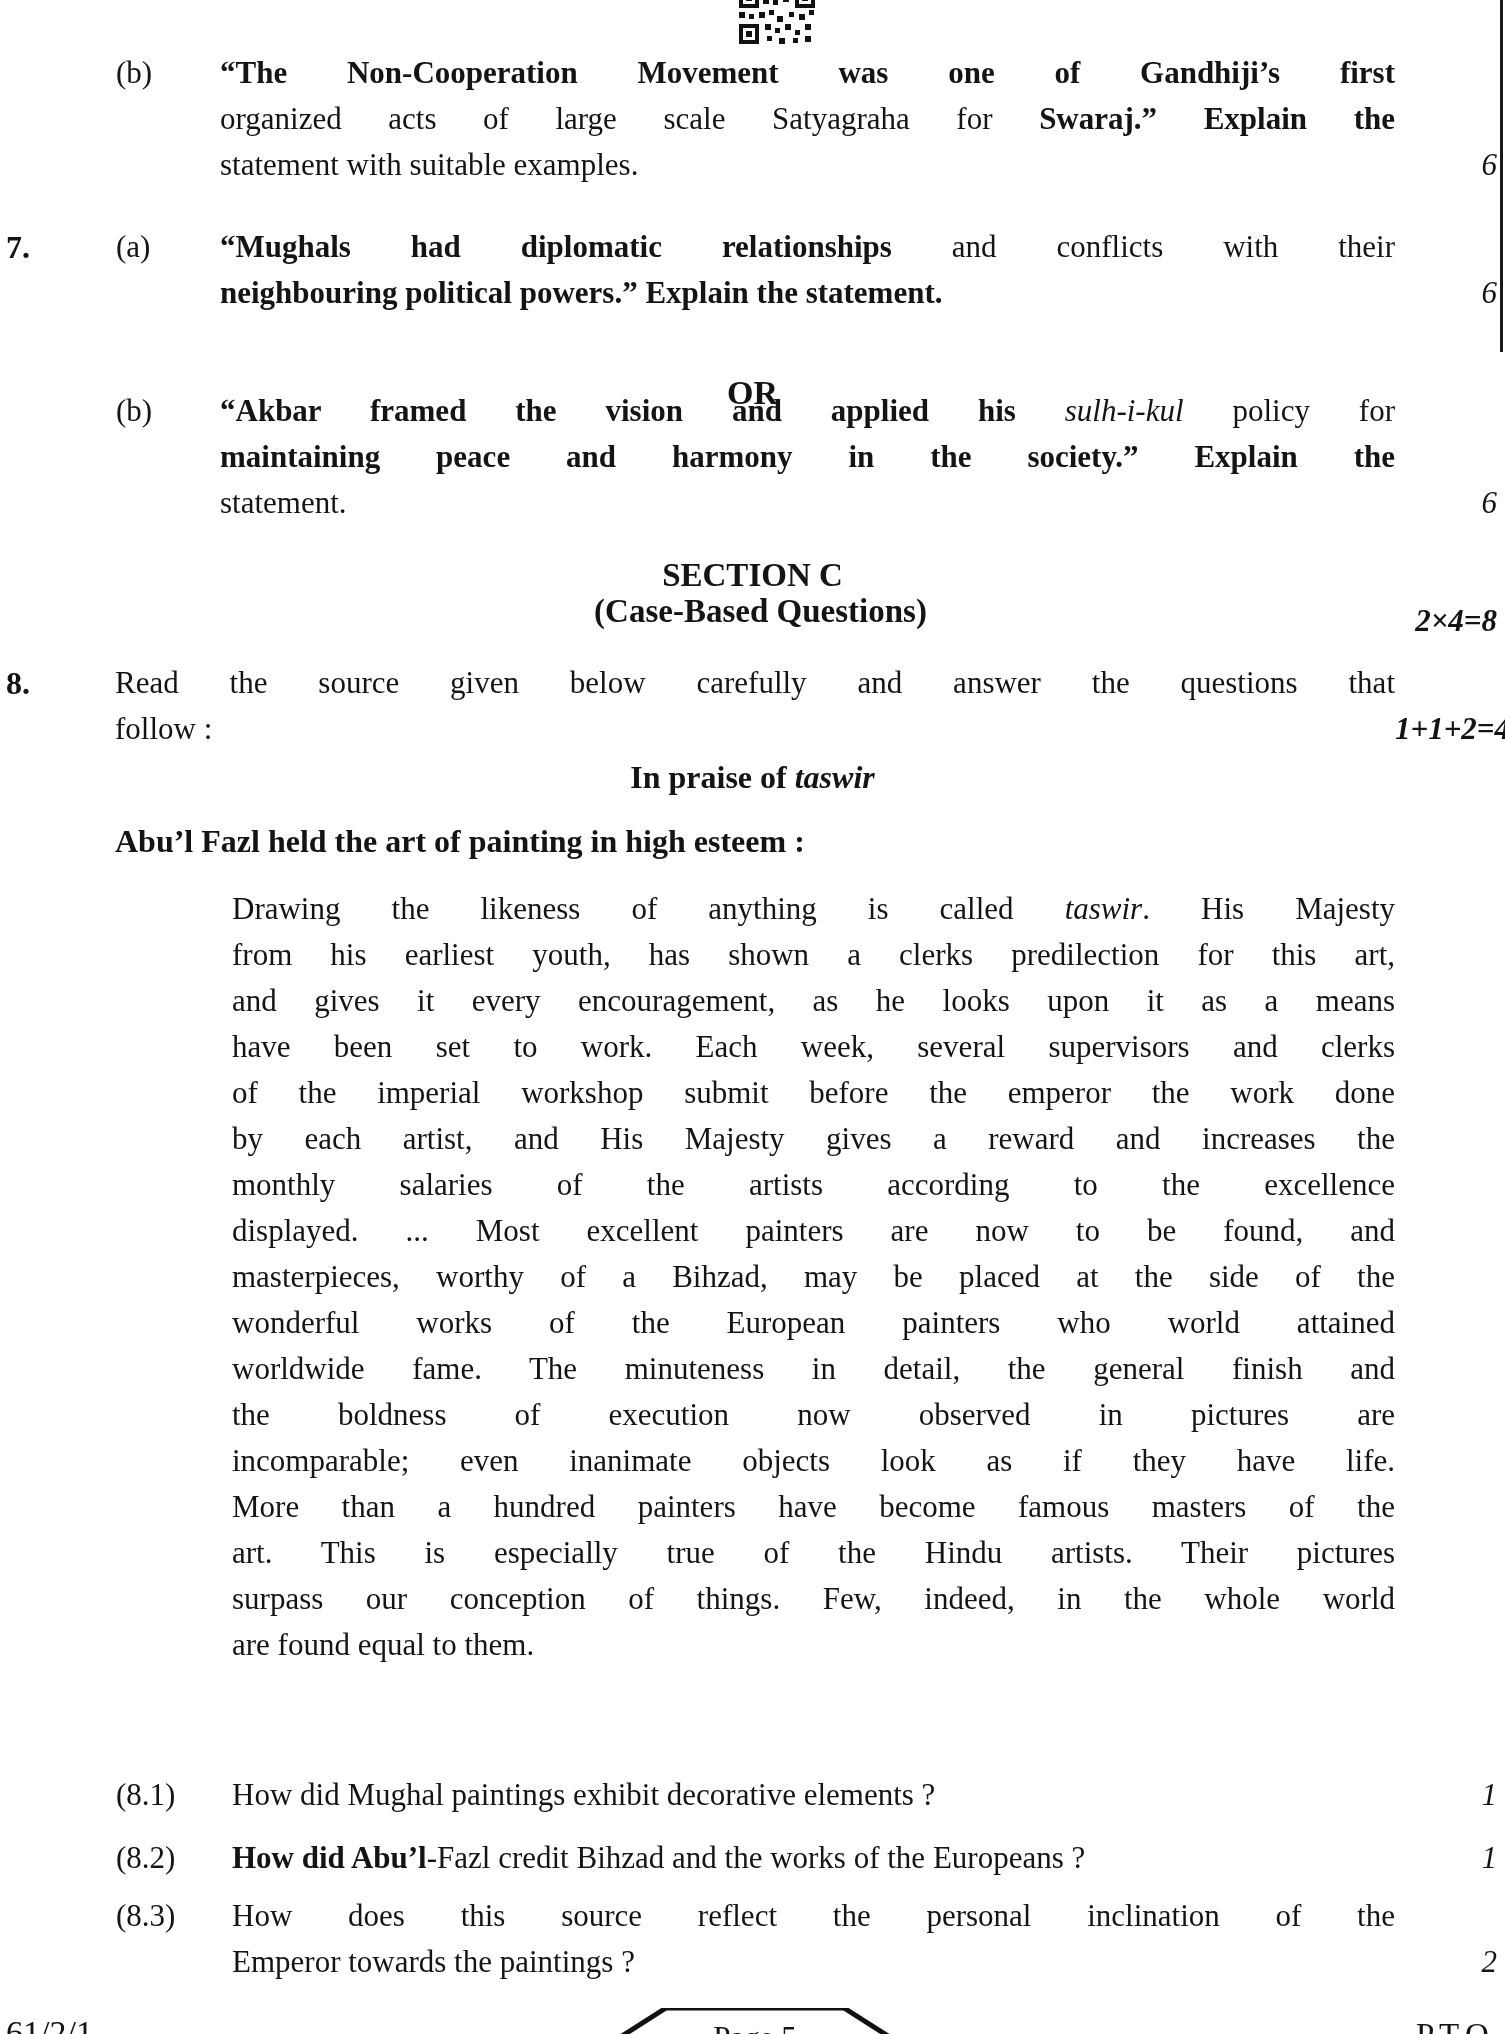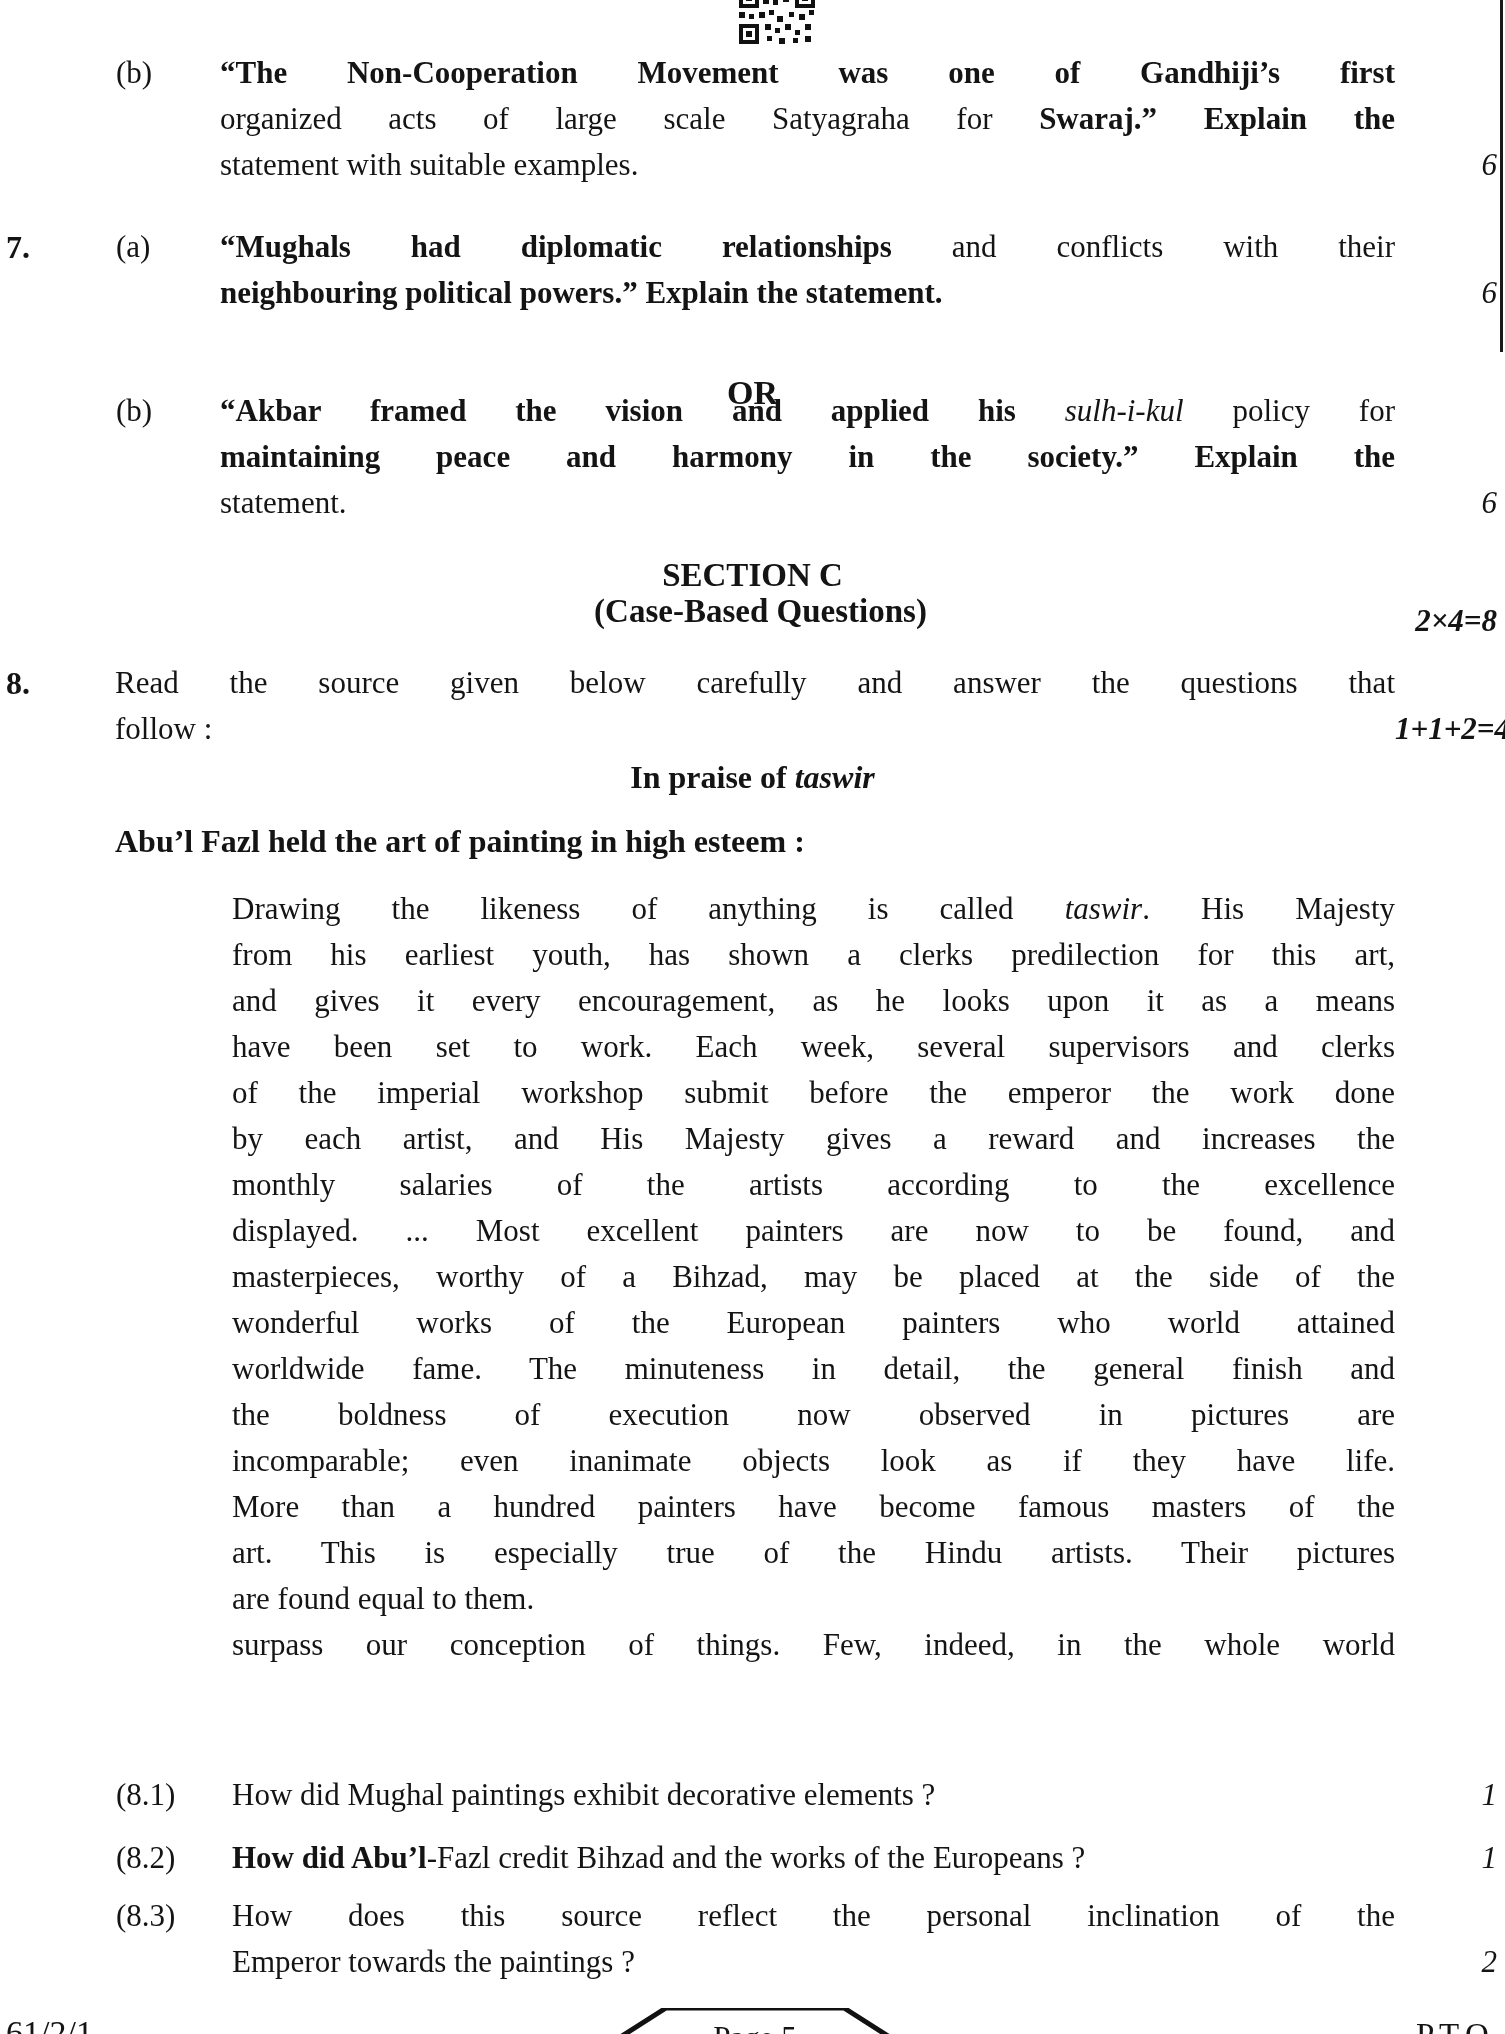--- a/index.html
+++ b/index.html
@@ -142,22 +142,22 @@
       <div class="tline just"><span>by each artist, and His Majesty gives a reward and increases the</span></div>
       <div class="tline just"><span>monthly salaries of the artists according to the excellence</span></div>
       <div class="tline just"><span>displayed. ... Most excellent painters are now to be found, and</span></div>
       <div class="tline just"><span>masterpieces, worthy of a Bihzad, may be placed at the side of the</span></div>
       <div class="tline just"><span>wonderful works of the European painters who world attained</span></div>
       <div class="tline just"><span>worldwide fame. The minuteness in detail, the general finish and</span></div>
       <div class="tline just"><span>the boldness of execution now observed in pictures are</span></div>
       <div class="tline just"><span>incomparable; even inanimate objects look as if they have life.</span></div>
       <div class="tline just"><span>More than a hundred painters have become famous masters of the</span></div>
       <div class="tline just"><span>art. This is especially true of the Hindu artists. Their pictures</span></div>
+      <div class="tline just"><span>surpass our conception of things. Few, indeed, in the whole world</span></div>
       <div class="tline"><span>are found equal to them.</span></div>
-      <div class="tline just"><span>surpass our conception of things. Few, indeed, in the whole world</span></div>
     </div>
 
   <div class="qrow cols-sub" style="top:1772px;">
     <div></div>
     <div class="sublabel">(8.1)</div>
     <div class="textcol">
         <div class="tline"><span>How did Mughal paintings exhibit decorative elements ?</span></div>
       </div>
     <div class="marks">1</div>
   </div>

